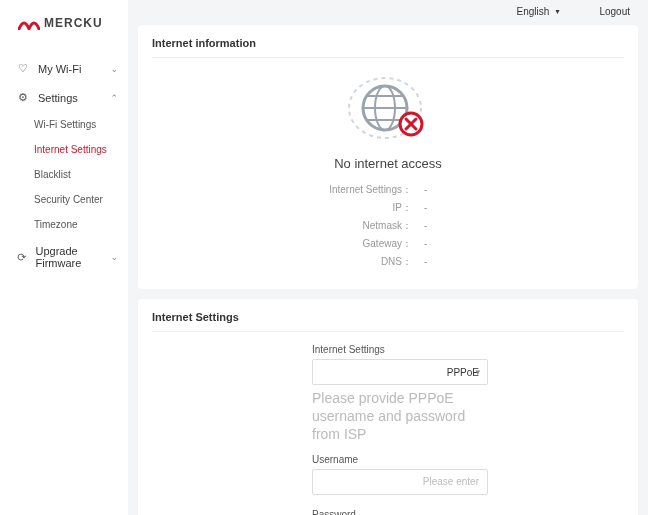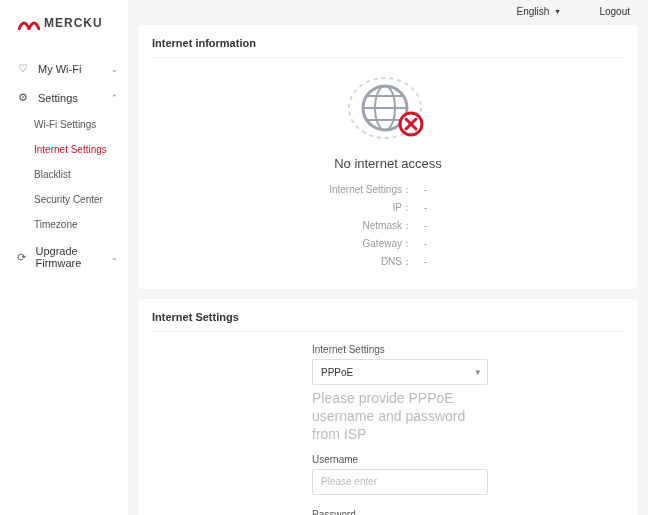--- a/index.html
+++ b/index.html
@@ -80,20 +80,21 @@
   .form-label { font-size:10px; color:#555; margin-bottom:4px; display:block;}
   .select, .input {
     width: 100%;
     height: 26px;
     border: 1px solid #ddd;
     border-radius: 2px;
     font-size: 10px;
     padding: 0 8px;
     background:#fff;
     color:#333;
+    text-align:right;
   }
   .select-wrap { position:relative; margin-bottom:4px;}
   .select-wrap::after {
     content:"▾"; position:absolute; right:8px; top:50%; transform:translateY(-50%);
     font-size:9px; color:#888; pointer-events:none;
   }
   .hint { font-size:14px; color:#bbb; margin-bottom:10px; line-height:1.3;}
   .field { margin-bottom:14px; position:relative;}
   .eye { position:absolute; right:6px; top:50%; transform:translateY(-50%); font-size:11px; color:#333; cursor:pointer; user-select:none;}
   .input::placeholder { color:#bbb; }

